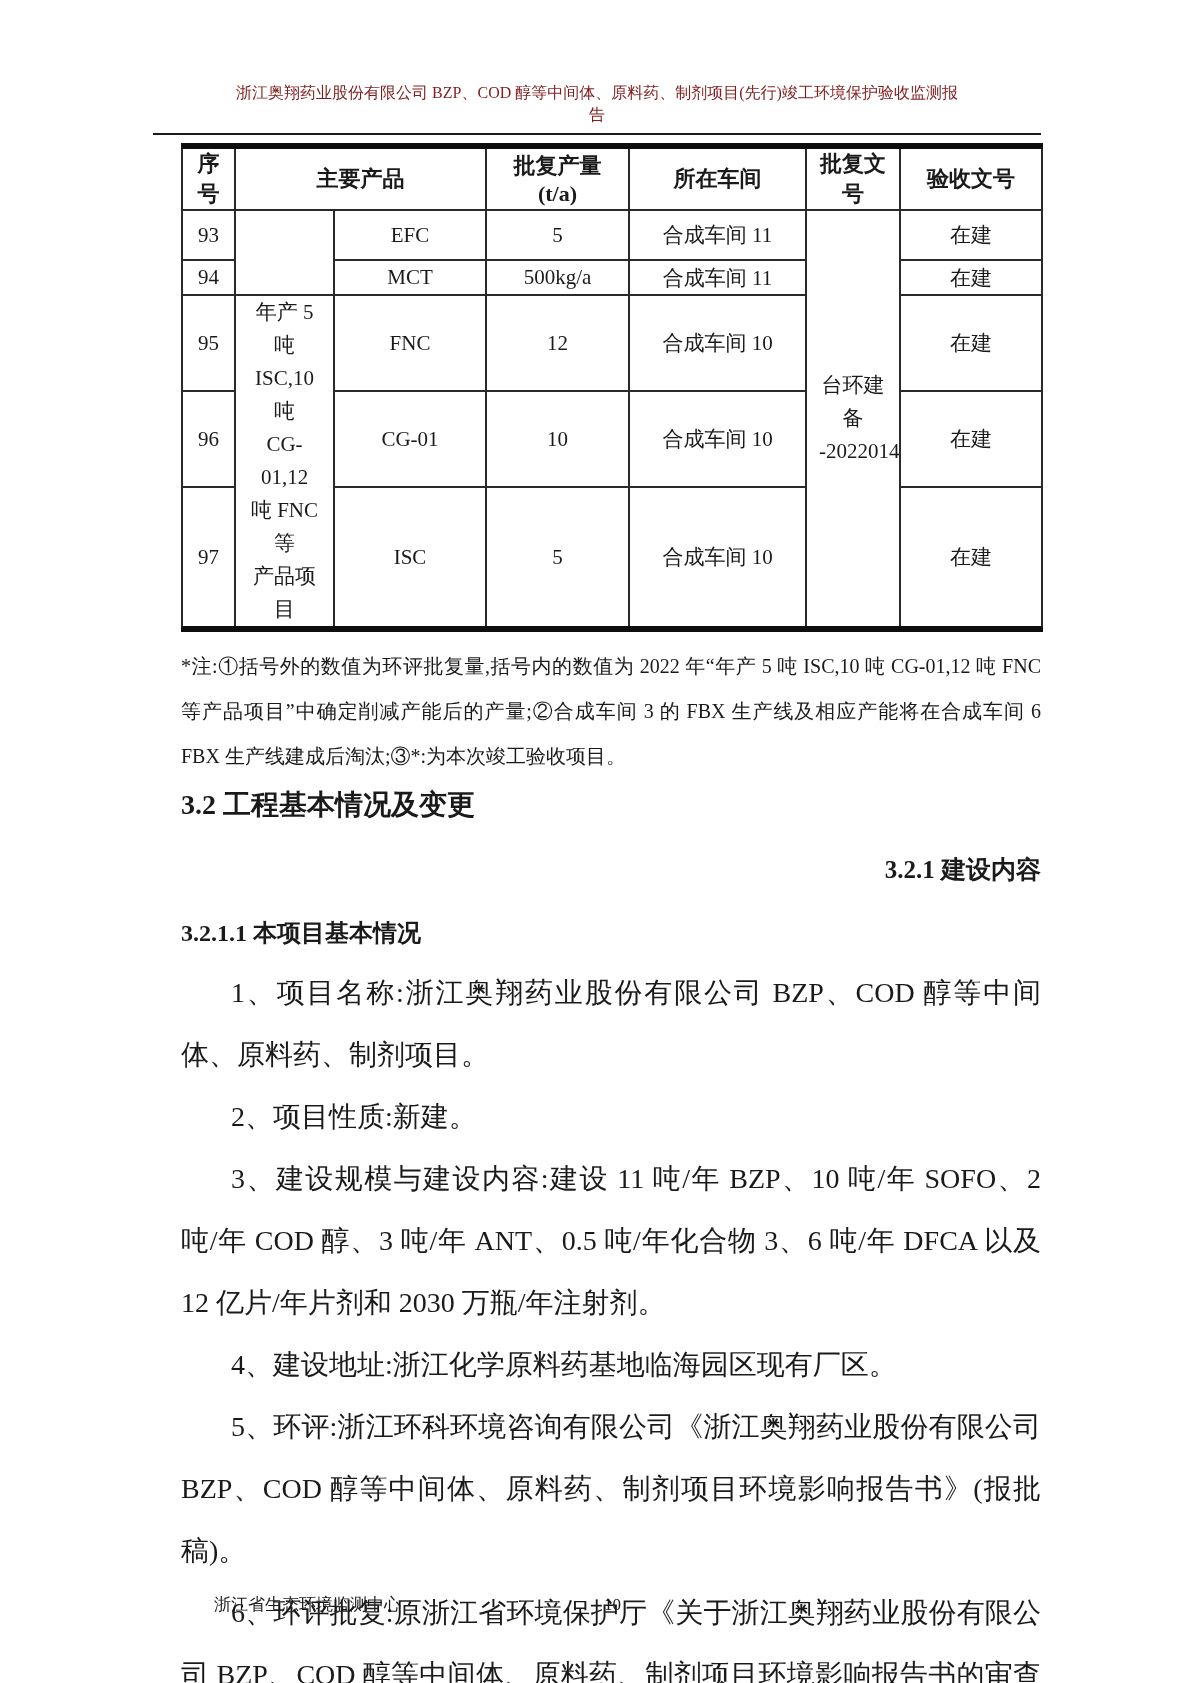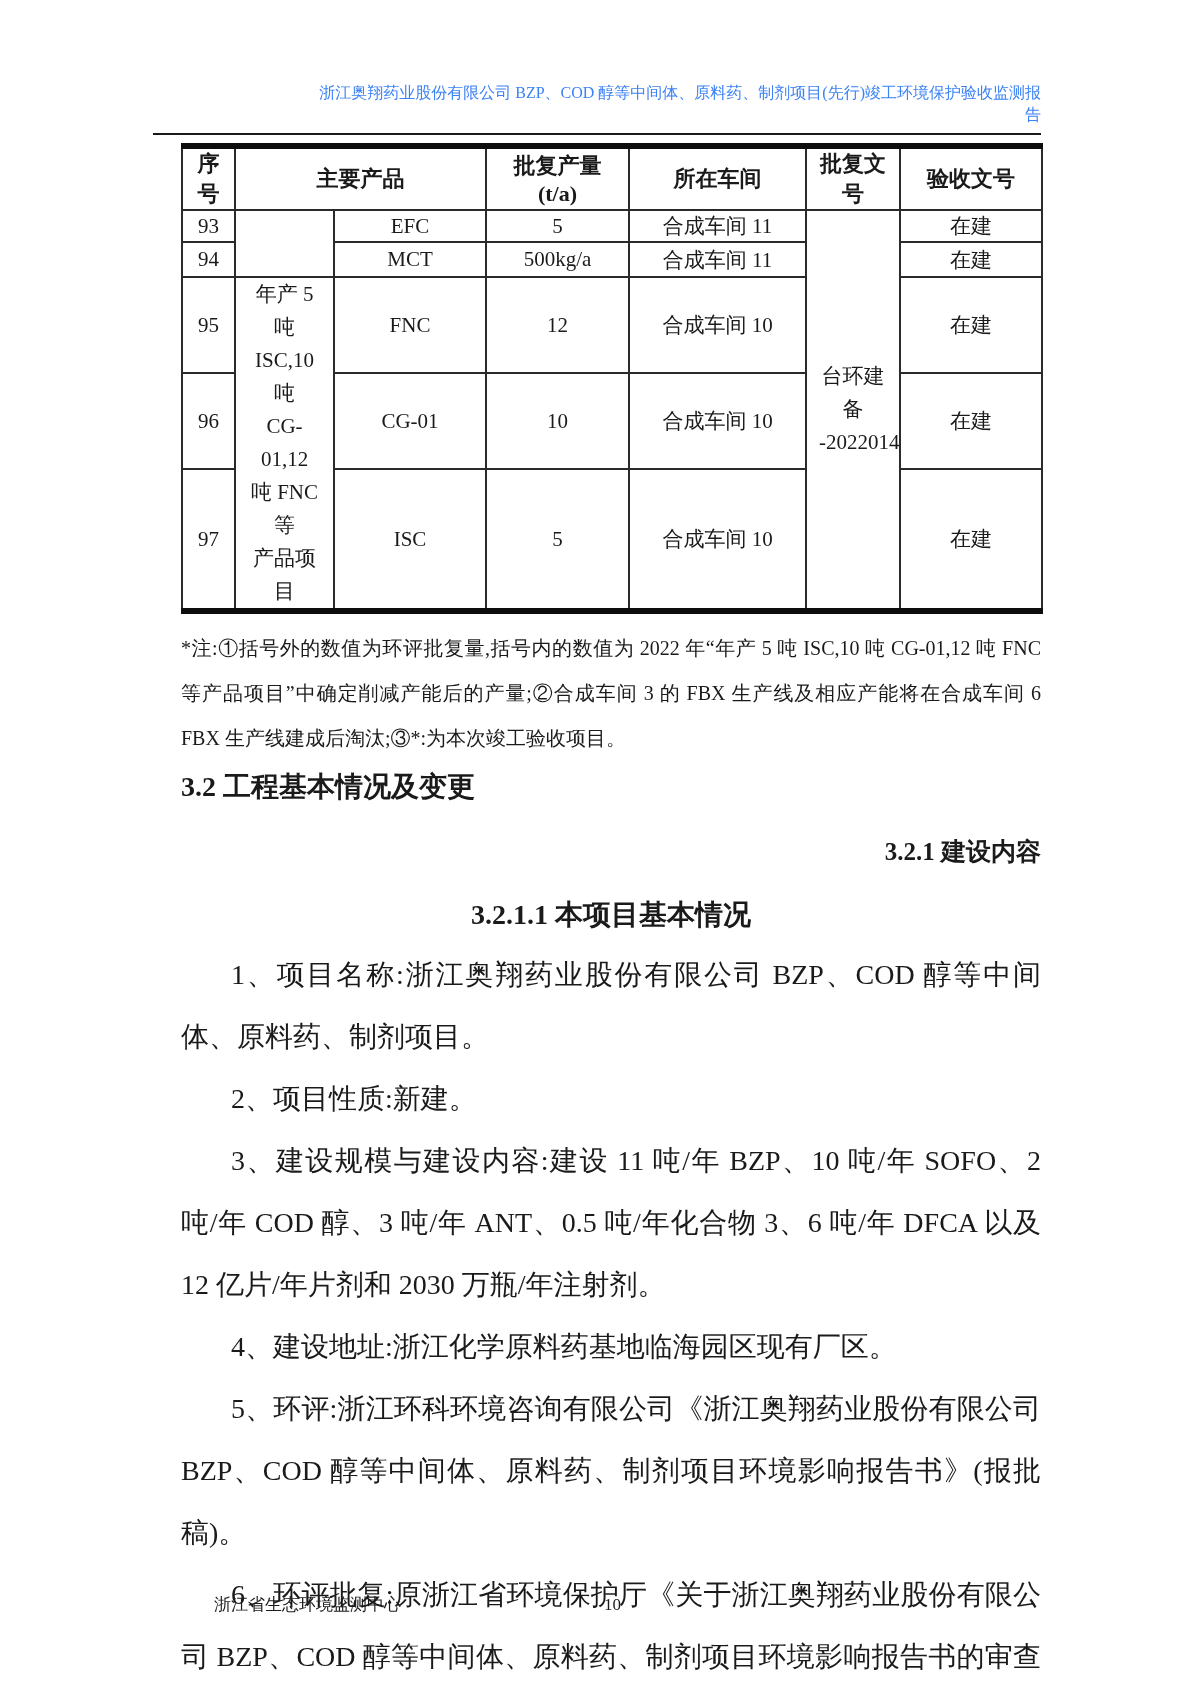--- a/index.html
+++ b/index.html
@@ -10,24 +10,24 @@
     height: 1683px;
     background: #ffffff;
     color: #1a1a1a;
     font-family: "Liberation Serif", "DejaVu Serif", serif;
     overflow: hidden;
   }
   
   .page-header {
     position: absolute;
     top: 82px; left: 153px; width: 888px;
-    text-align: right;
+    text-align: center;
     font-size: 16px;
     line-height: 22px;
-    color: #3b82f6;
+    color: #7f1d1d;
   }
   .header-rule {
     position: absolute;
     top: 133px; left: 153px; width: 888px; height: 2px;
     background: #1a1a1a;
   }
   
   .content {
     position: absolute;
     top: 143px; left: 181px; width: 860px;
@@ -44,36 +44,36 @@
   table.products th, table.products td {
     border: 2px solid #2a2a2a;
     text-align: center;
     vertical-align: middle;
     padding: 0 12px;
     overflow: hidden;
   }
   table.products th { font-weight: bold; font-size: 22px; }
   .preline { white-space: pre-line; line-height: 33px; }
   tr.hrow  { height: 33px; }
-  tr.r93, tr.r94 { height: 32px; }
+  tr.r93, tr.r94 { height: 50px; }
   tr.r94 { height: 35px; }
   tr.r95, tr.r96 { height: 46px; }
   tr.r97 { height: 68px; }
   
   .note {
     margin-top: 12px;
     font-size: 20px;
     line-height: 45px;
     text-align: justify;
     text-justify: inter-ideograph;
   }
   
   h2.h32   { margin-top: 8px;  font-size: 28px; line-height: 36px; font-weight: bold; }
   h3.h321  { margin-top: 30px; font-size: 25px; line-height: 34px; font-weight: bold; text-align: right; }
-  h4.h3211 { margin-top: 30px; font-size: 28px; line-height: 32px; font-weight: bold; text-align: center; }
+  h4.h3211 { margin-top: 30px; font-size: 24px; line-height: 32px; font-weight: bold; }
   
   .body-text { margin-top: 13px; }
   .body-text p {
     font-size: 28px;
     line-height: 62px;
     text-align: justify;
     text-justify: inter-ideograph;
     text-indent: 50px;
   }
   

